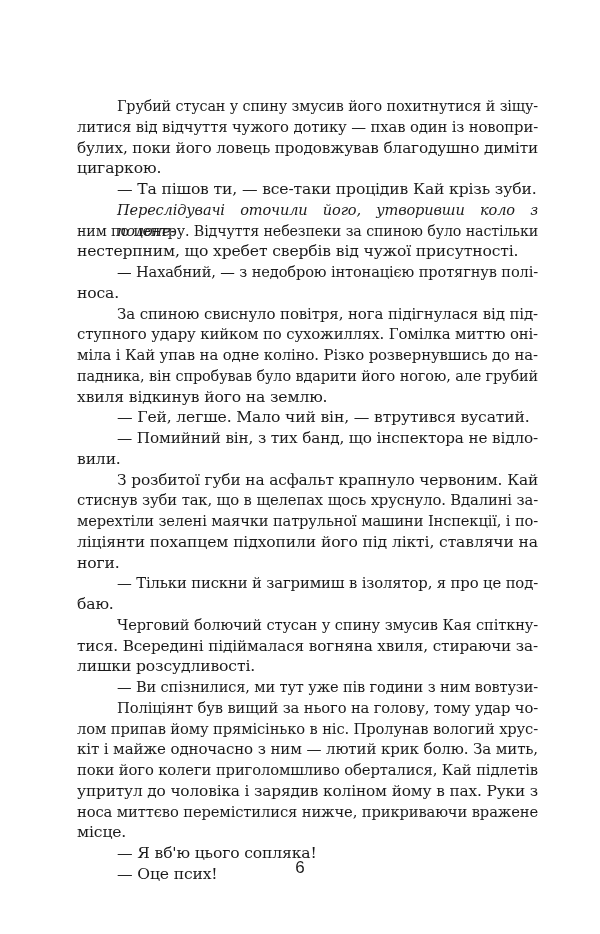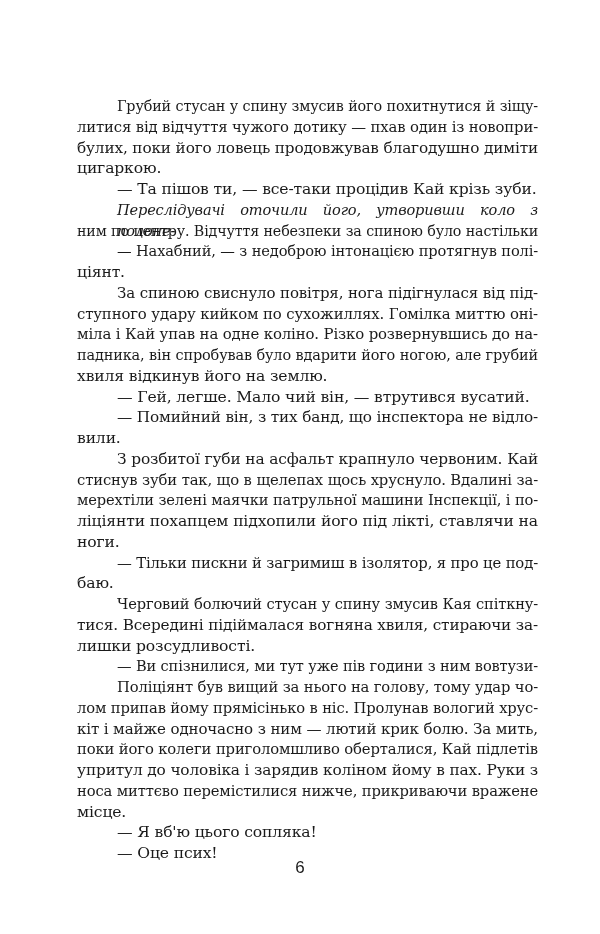--- a/index.html
+++ b/index.html
@@ -56,22 +56,23 @@
 
 <div class="page">
   <div class="text-block" id="text-block">
       <span class="line indent" style="white-space: normal; font-size: 14.36px;">Грубий стусан у спину змусив його похитнутися й зіщу-</span>
       <span class="line" style="white-space: normal; font-size: 14.83px;">литися від відчуття чужого дотику — пхав один із новопри-</span>
       <span class="line" style="white-space: normal; font-size: 15.28px;">булих, поки його ловець продовжував благодушно диміти</span>
       <span class="line last" style="white-space: nowrap;">цигаркою.</span>
       <span class="line indent last" style="white-space: nowrap;">— Та пішов ти, — все-таки процідив Кай крізь зуби.</span>
       <span class="line indent" style="white-space: normal; font-size: 14.55px; font-style: italic;">Переслідувачі оточили його, утворивши коло з полоне-</span>
       <span class="line" style="white-space: normal; font-size: 14.26px;">ним по центру. Відчуття небезпеки за спиною було настільки</span>
+      <span class="line last" style="white-space: nowrap;">нестерпним, що хребет свербів від чужої присутності.</span>
       <span class="line indent" style="white-space: normal; font-size: 14.62px;">— Нахабний, — з недоброю інтонацією протягнув полі-</span>
-      <span class="line last" style="white-space: nowrap;">ціянт.</span>
+      <span class="line last" style="white-space: nowrap;">носа.</span>
       <span class="line indent" style="white-space: normal; font-size: 15.01px;">За спиною свиснуло повітря, нога підігнулася від під-</span>
       <span class="line" style="white-space: normal; font-size: 14.89px;">ступного удару кийком по сухожиллях. Гомілка миттю оні-</span>
       <span class="line" style="white-space: normal; font-size: 14.92px;">міла і Кай упав на одне коліно. Різко розвернувшись до на-</span>
       <span class="line" style="white-space: normal; font-size: 14.46px;">падника, він спробував було вдарити його ногою, але грубий</span>
       <span class="line last" style="white-space: nowrap;">хвиля відкинув його на землю.</span>
       <span class="line indent last" style="white-space: nowrap;">— Гей, легше. Мало чий він, — втрутився вусатий.</span>
       <span class="line indent" style="white-space: normal; font-size: 15.24px;">— Помийний він, з тих банд, що інспектора не відло-</span>
       <span class="line last" style="white-space: nowrap;">вили.</span>
       <span class="line indent" style="white-space: normal; font-size: 15.39px;">З розбитої губи на асфальт крапнуло червоним. Кай</span>
       <span class="line" style="white-space: normal; font-size: 14.81px;">стиснув зуби так, що в щелепах щось хруснуло. Вдалині за-</span>

